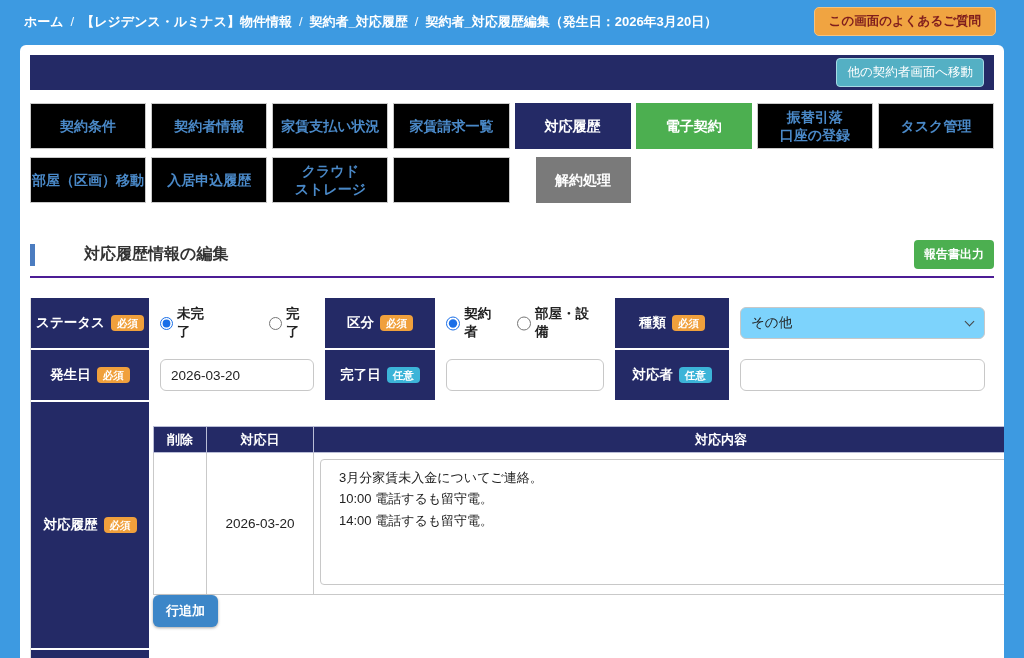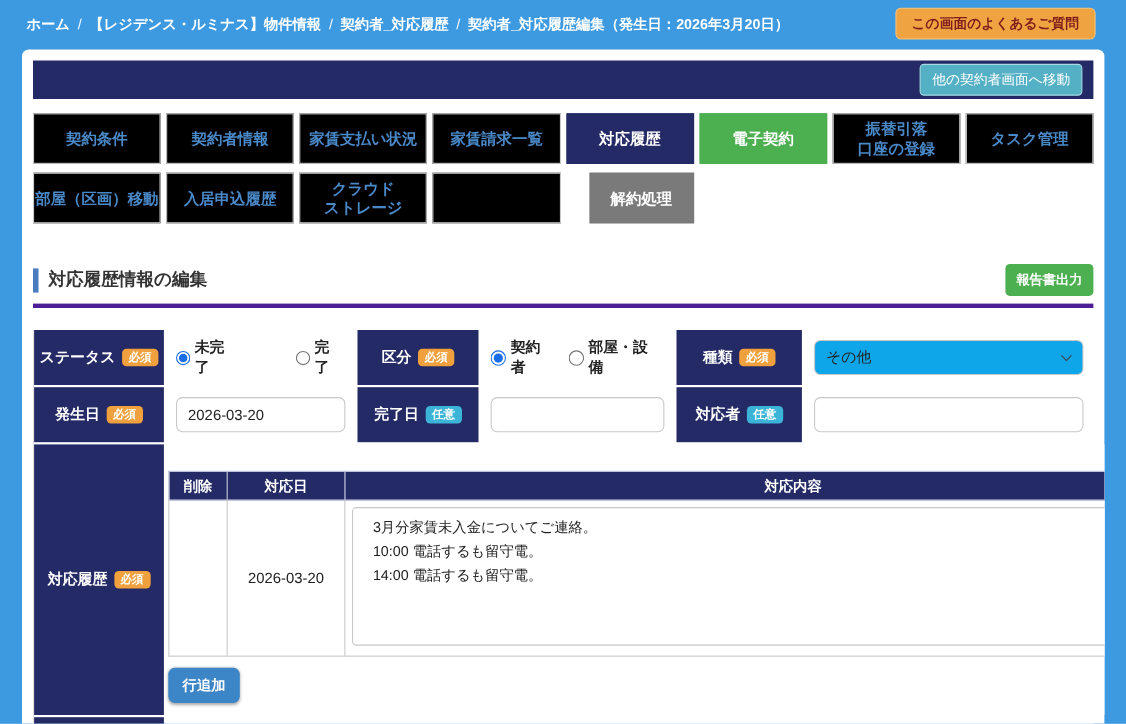--- a/index.html
+++ b/index.html
@@ -50,21 +50,21 @@
     background: #000000; border: 1px solid #c9c9c9;
     color: #4a89c8; font-size: 14px; font-weight: 700;
     text-align: center; white-space: pre-line; line-height: 1.3; cursor: pointer;
   }
   .tab.active { background: #242a66; border-color: #242a66; color: #fff; }
   .tab.green  { background: #4caf50; border-color: #4caf50; color: #fff; }
   .tab.gray   { background: #7a7a7a; border-color: #7a7a7a; color: #fff; margin-left: 21px; }
   
   .section-header {
     margin-top: 37px; display: flex; align-items: center;
-    border-bottom: 4px solid #4c1d95; padding-bottom: 7px;
+    border-bottom: 2px solid #4c1d95; padding-bottom: 7px; gap: 40px;
   }
   .accent-bar { width: 5px; height: 22px; background: #4b7cc0; margin-right: 9px; }
   .section-title { font-size: 16px; font-weight: 700; color: #333; }
   .report-btn {
     margin-left: auto; background: #4caf50; border: none; border-radius: 4px;
     color: #fff; font-size: 12px; font-weight: 700; padding: 6px 10px;
     cursor: pointer; font-family: inherit;
   }
   
   .form { margin-top: 20px; border-left: 1px solid #e0e0e0; }
@@ -95,21 +95,21 @@
   .radio-opt input { width: 15px; height: 15px; accent-color: #1a6fe8; margin: 0; cursor: pointer; }
   .txt-input {
     flex: 1; height: 32px; border: 1px solid #c8c8c8; border-radius: 6px;
     padding: 0 10px; font-size: 13.5px; font-family: inherit; color: #222;
     margin-right: 9px; min-width: 0;
   }
   .select-wrap { position: relative; flex: 1; margin-right: 9px; }
   .select-box {
     height: 32px; border: 1px solid #c8c8c8; border-radius: 6px;
     display: flex; align-items: center; padding: 0 26px 0 10px;
-    font-size: 13.5px; color: #222; background: #0ea5e9; cursor: pointer;
+    font-size: 13.5px; color: #222; background: #7dd3fc; cursor: pointer;
   }
   .chevron {
     position: absolute; right: 12px; top: 11px; width: 7px; height: 7px;
     border-right: 1.6px solid #444; border-bottom: 1.6px solid #444;
     transform: rotate(45deg);
   }
   
   .frow.history { height: 246px; }
   .hist-val { flex: 1; background: #fff; padding: 24px 10px 0 2px; }
   table.hist {
@@ -123,21 +123,21 @@
   table.hist td { border: 1px solid #c9c9c9; background: #fff; vertical-align: middle; }
   .col-del { width: 53px; } .col-date { width: 107px; }
   td.date-cell { text-align: center; font-size: 13.5px; color: #222; }
   td.content-cell { padding: 6px; }
   td.content-cell textarea {
     width: 100%; height: 126px; border: 1px solid #c8c8c8; border-radius: 4px;
     padding: 7px 18px; font-size: 13px; line-height: 1.65; color: #222;
     font-family: inherit; resize: both;
   }
   .add-row-btn {
-    margin-top: 10px; background: #3c86c8; border: none; border-radius: 6px;
+    background: #3c86c8; border: none; border-radius: 6px;
     color: #fff; font-size: 13px; font-weight: 700; padding: 7px 13px;
     cursor: pointer; box-shadow: 0 1px 3px rgba(0,0,0,.35);
     font-family: inherit;
   }
   
   .frow.bottom { height: 70px; }
   .note-val { flex: 1; background: #fff; padding: 5px 10px 0 20px; align-items: flex-start; display: flex; }
   .note-text { font-size: 13px; color: #555; line-height: 1.5; }
 </style>
 </head>

